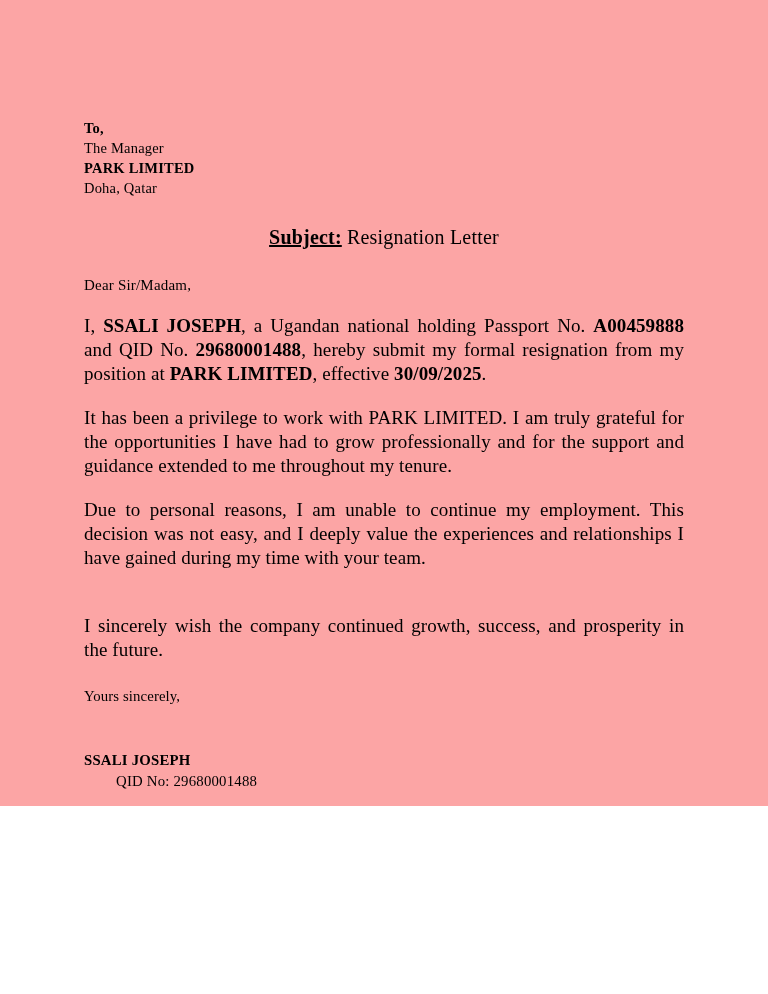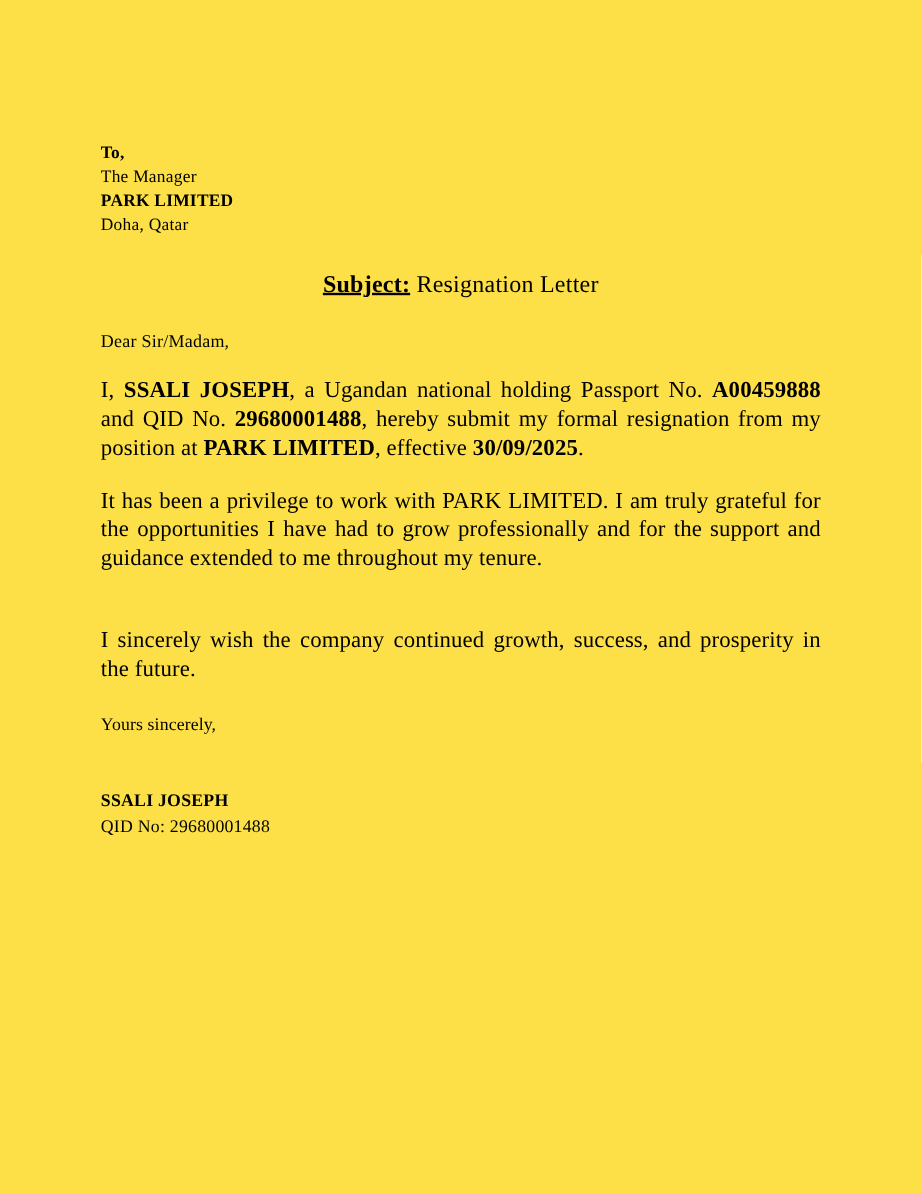--- a/index.html
+++ b/index.html
@@ -13,22 +13,22 @@
     font-family: "Liberation Serif", serif;
     color: #000000;
     position: relative;
     overflow: hidden;
   }
   .page {
     position: absolute;
     left: 0;
     top: 0;
     width: 768px;
-    height: 994px;
-    background: #fde047;
+    height: 806px;
+    background: #fca5a5;
   }
   .content {
     position: absolute;
     left: 84px;
     top: 118px;
     width: 600px;
   }
   .addr-line {
     font-size: 14.5px;
     line-height: 20px;
@@ -82,20 +82,21 @@
   .sig-name {
     font-size: 14.8px;
     font-weight: bold;
     line-height: 21px;
     letter-spacing: 0.2px;
   }
   .sig-line {
     font-size: 14.8px;
     line-height: 21px;
     letter-spacing: 0.2px;
+    margin-left: 32px;
   }
 </style>
 </head>
 <body>
 
 <div class="page">
   <div class="content">
 
     <div class="addr-line bold">To,</div>
     <div class="addr-line">The Manager</div>
@@ -106,20 +107,21 @@
       <span class="label">Subject:</span>
       <span class="value">Resignation Letter</span>
     </div>
 
     <div class="salutation">Dear Sir/Madam,</div>
 
     <div class="para"><span>I, </span><span class="bold">SSALI JOSEPH</span><span>, a Ugandan national holding Passport No. </span><span class="bold">A00459888</span><span> and QID No. </span><span class="bold">29680001488</span><span>, hereby submit my formal resignation from my position at </span><span class="bold">PARK LIMITED</span><span>, effective </span><span class="bold">30/09/2025</span><span>.</span></div>
 
     <div class="para gap-large">It has been a privilege to work with PARK LIMITED. I am truly grateful for the opportunities I have had to grow professionally and for the support and guidance extended to me throughout my tenure.</div>
 
+    <div class="para gap-large">Due to personal reasons, I am unable to continue my employment. This decision was not easy, and I deeply value the experiences and relationships I have gained during my time with your team.</div>
 
     <div class="para gap-xl">I sincerely wish the company continued growth, success, and prosperity in the future.</div>
 
 
     <div class="closing">Yours sincerely,</div>
 
     <div class="signature">
       <div class="sig-name">SSALI JOSEPH</div>
       <div class="sig-line">QID No: 29680001488</div>
     </div>

